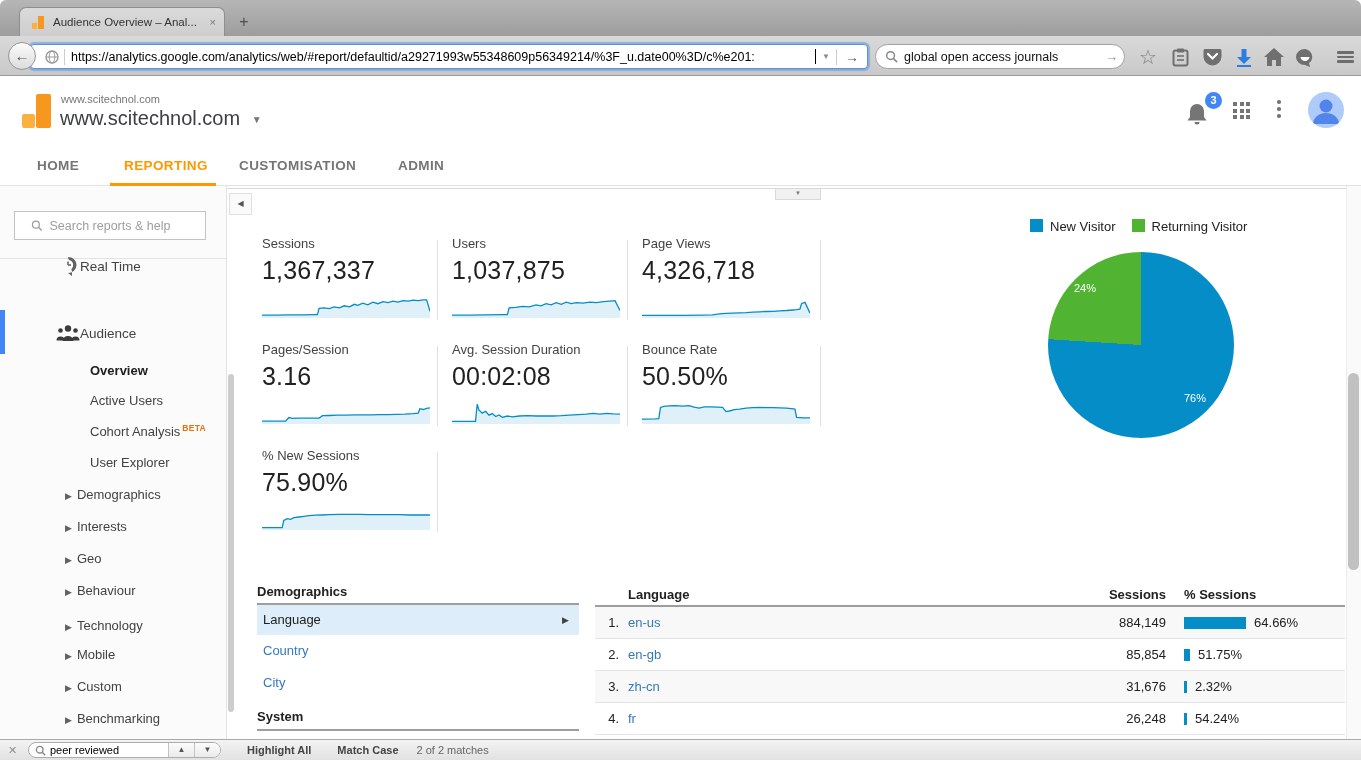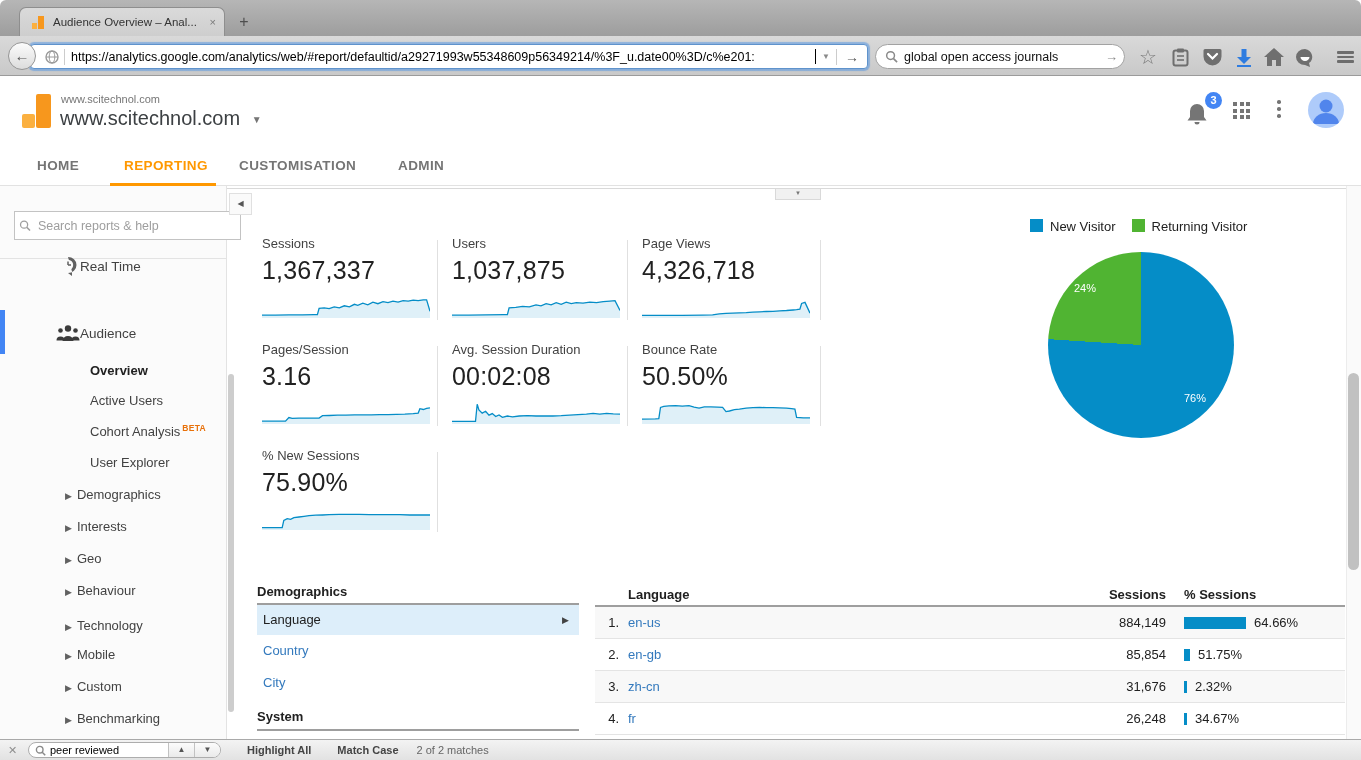--- a/index.html
+++ b/index.html
@@ -61,22 +61,22 @@
   .avatar { left:1308px; top:92px; width:36px; height:36px; border-radius:50%; background:#aecbfa; overflow:hidden; }
 
   
   .ga-nav { left:0; top:145px; width:1361px; height:41px; background:#fff; border-bottom:1px solid #e2e2e2; }
   .nav-item { top:158px; font-size:13.5px; font-weight:bold; letter-spacing:.4px; color:#757575; }
   .nav-item.active { color:#ff9800; }
   .nav-underline { left:110px; top:183px; width:106px; height:3px; background:#ff9800; }
 
   
   .sidebar { left:0; top:186px; width:227px; height:553px; background:#fbfbfb; border-right:1px solid #e3e3e3; }
-  .side-search { left:14px; top:211px; width:227px; height:29px; background:#fff; border:1px solid #c3c3c3;
-    display:flex; align-items:center; padding:0 4px; }
+  .side-search { left:14px; top:211px; width:192px; height:29px; background:#fff; border:1px solid #c3c3c3;
+    display:flex; align-items:center; padding:0 16px; }
   .side-search input { border:none; outline:none; font-size:12.5px; color:#444; width:100%; margin-left:7px; background:transparent; font-family:"Liberation Sans",sans-serif; }
   .side-search input::placeholder { color:#9e9e9e; }
   .side-divider { left:0; top:258px; width:227px; height:1px; background:#e3e3e3; }
   .side-item { left:0; width:227px; height:40px; display:flex; align-items:center; }
   .side-item .ico { width:24px; margin-left:56px; display:flex; justify-content:center; }
   .side-item .lbl { font-size:13.5px; color:#424242; margin-left:0; }
   .active-bar { left:0; top:310px; width:5px; height:44px; background:#4285f4; }
   .sub-item { left:90px; font-size:13px; color:#424242; white-space:nowrap; }
   .sub-item.current { font-weight:bold; color:#212121; }
   .beta { color:#e8710a; font-size:8.5px; font-weight:bold; vertical-align:super; margin-left:2px; letter-spacing:.3px; }
@@ -454,21 +454,21 @@
           <span class="pct-bar" style="width: 3px;"></span>
           <span class="pct-txt">2.32%</span>
         </span>
     </div>
     <div class="lang-row">
       <span class="c-rank">4.</span>
       <span class="c-lang"><a href="#" class="link">fr</a></span>
       <span class="c-sess">26,248</span>
       <span class="c-pct">
           <span class="pct-bar" style="width: 3px;"></span>
-          <span class="pct-txt">34.67%</span>
+          <span class="pct-txt">54.24%</span>
         </span>
     </div>
   </div>
 </div>
 
 <div class="abs main-scroll"></div>
 <div class="abs main-thumb"></div>
 
 <div class="abs findbar">
   <span class="find-close">✕</span>

